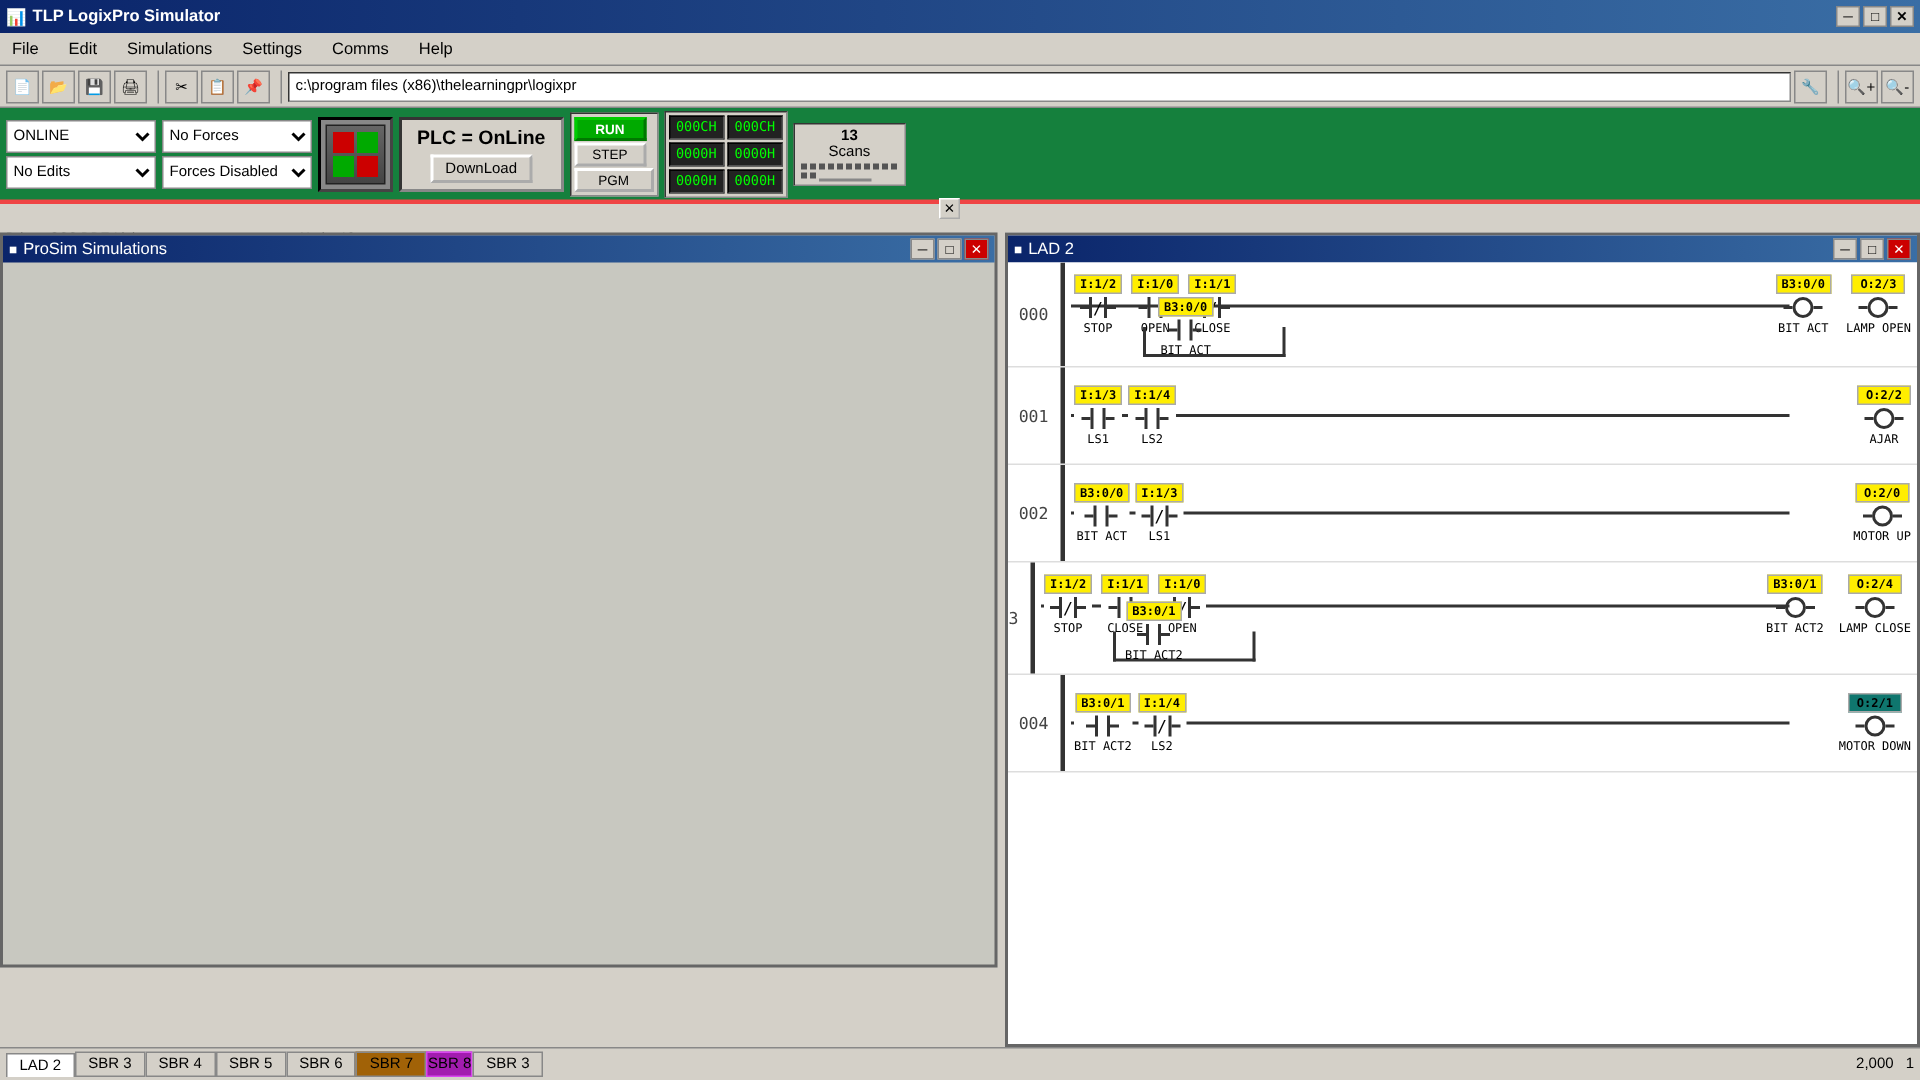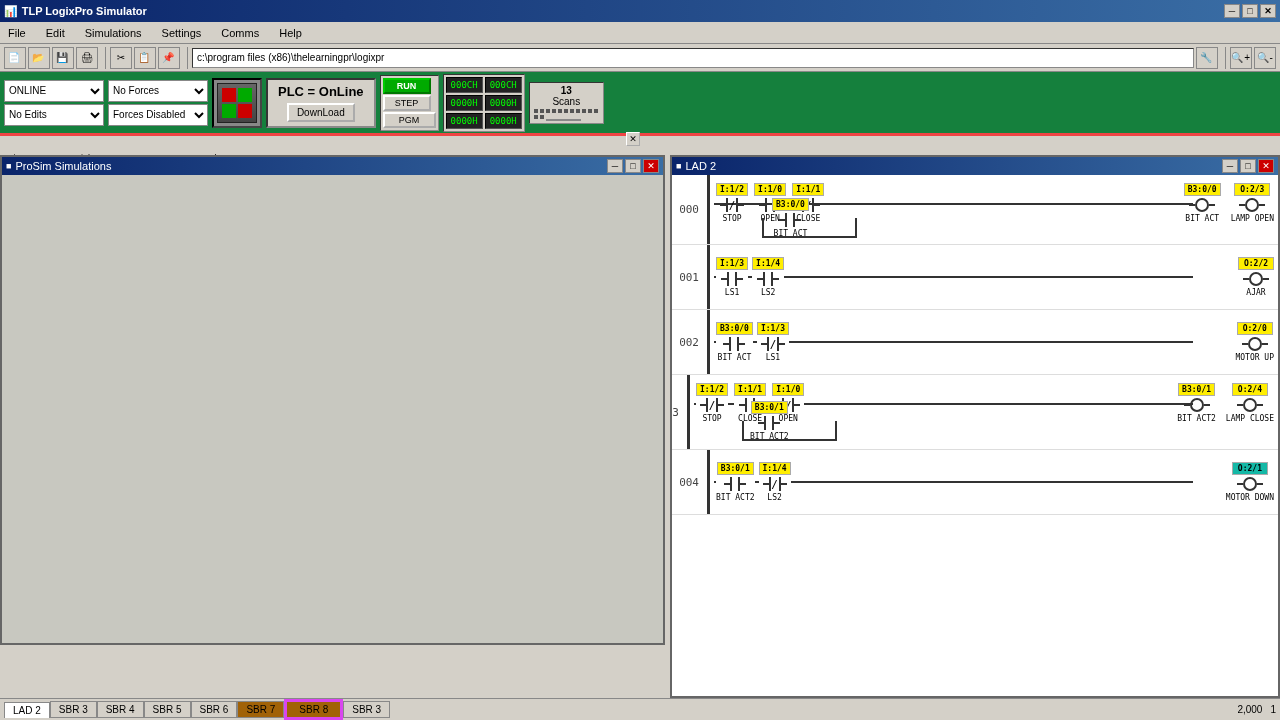--- a/index.html
+++ b/index.html
@@ -519,21 +519,21 @@
             <div style="width:8px;height:14px;display:flex;align-items:center;justify-content:center;font-size:11px;">/</div>
             <div style="width:2px;height:14px;background:#333;"></div>
             <div style="width:6px;height:2px;background:#333;"></div>
           </div>
           <div class="cb-name">LS2</div>
         </div>
 
         <div style="flex:1;"></div>
 
         <div style="display:flex;flex-direction:column;align-items:center;">
-          <div style="background:#14b8a6;font-size:8px;padding:1px 3px;border:1px solid #aaa;font-weight:bold;min-width:36px;text-align:center;">O:2/1</div>
+          <div style="background:#0f766e;font-size:8px;padding:1px 3px;border:1px solid #aaa;font-weight:bold;min-width:36px;text-align:center;">O:2/1</div>
           <div style="display:flex;align-items:center;height:18px;">
             <div style="width:6px;height:2px;background:#333;"></div>
             <div style="width:14px;height:14px;border-radius:50%;border:2px solid #333;"></div>
             <div style="width:6px;height:2px;background:#333;"></div>
           </div>
           <div style="font-size:8px;text-align:right;">MOTOR DOWN</div>
         </div>
       </div>
     </div>
 
@@ -541,19 +541,19 @@
   </div>
 </div>
 
 <div style="position:absolute;bottom:0;left:0;right:0;height:22px;background:#d4d0c8;border-top:1px solid #888;display:flex;align-items:center;padding:0 4px;gap:0;font-size:10px;">
   <div style="padding:2px 8px;border:1px solid #888;background:white;border-bottom:none;cursor:pointer;">LAD 2</div>
   <div style="padding:2px 8px;border:1px solid #888;background:#d4d0c8;cursor:pointer;">SBR 3</div>
   <div style="padding:2px 8px;border:1px solid #888;background:#d4d0c8;cursor:pointer;">SBR 4</div>
   <div style="padding:2px 8px;border:1px solid #888;background:#d4d0c8;cursor:pointer;">SBR 5</div>
   <div style="padding:2px 8px;border:1px solid #888;background:#d4d0c8;cursor:pointer;">SBR 6</div>
   <div style="padding:2px 8px;border:1px solid #888;background:#a16207;cursor:pointer;">SBR 7</div>
-  <div style="padding:2px 12px;border:3px solid #d946ef;background:#a16207;cursor:pointer;">SBR 8</div>
+  <div style="padding:2px 0;border:1px solid #d946ef;background:#a21caf;cursor:pointer;">SBR 8</div>
   <div style="padding:2px 8px;border:1px solid #888;background:#d4d0c8;cursor:pointer;">SBR 3</div>
   <div style="margin-left:auto;display:flex;gap:8px;">
     <span>2,000</span>
     <span>1</span>
   </div>
 </div>
 
 </body></html>

